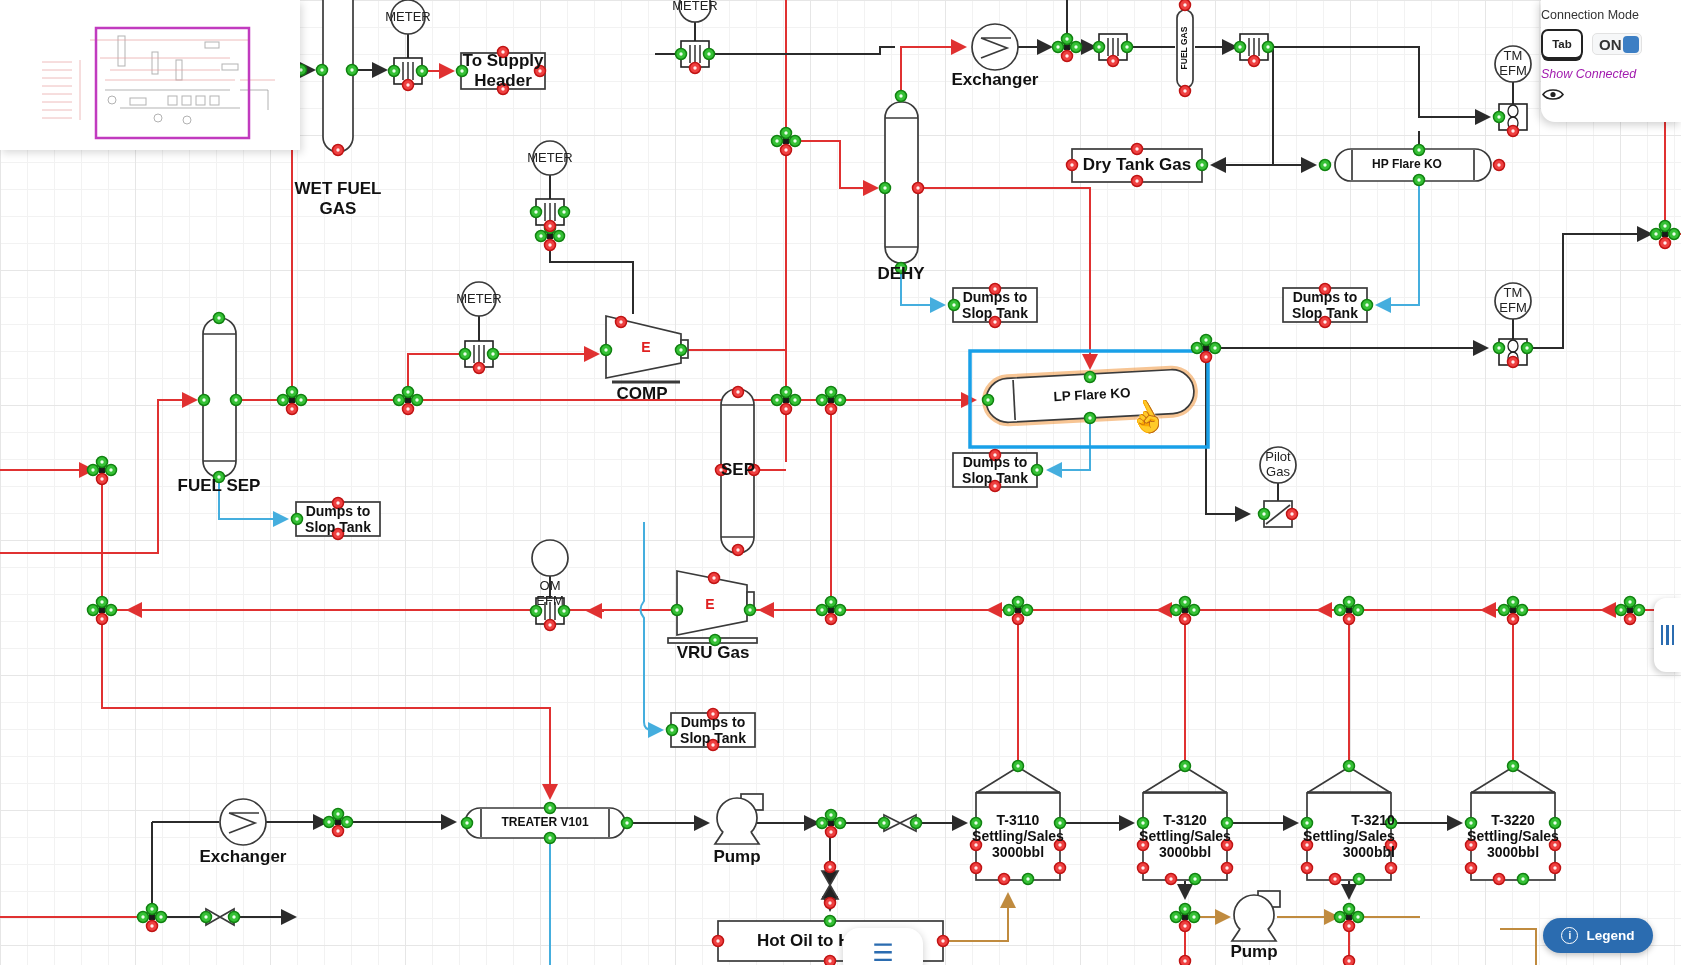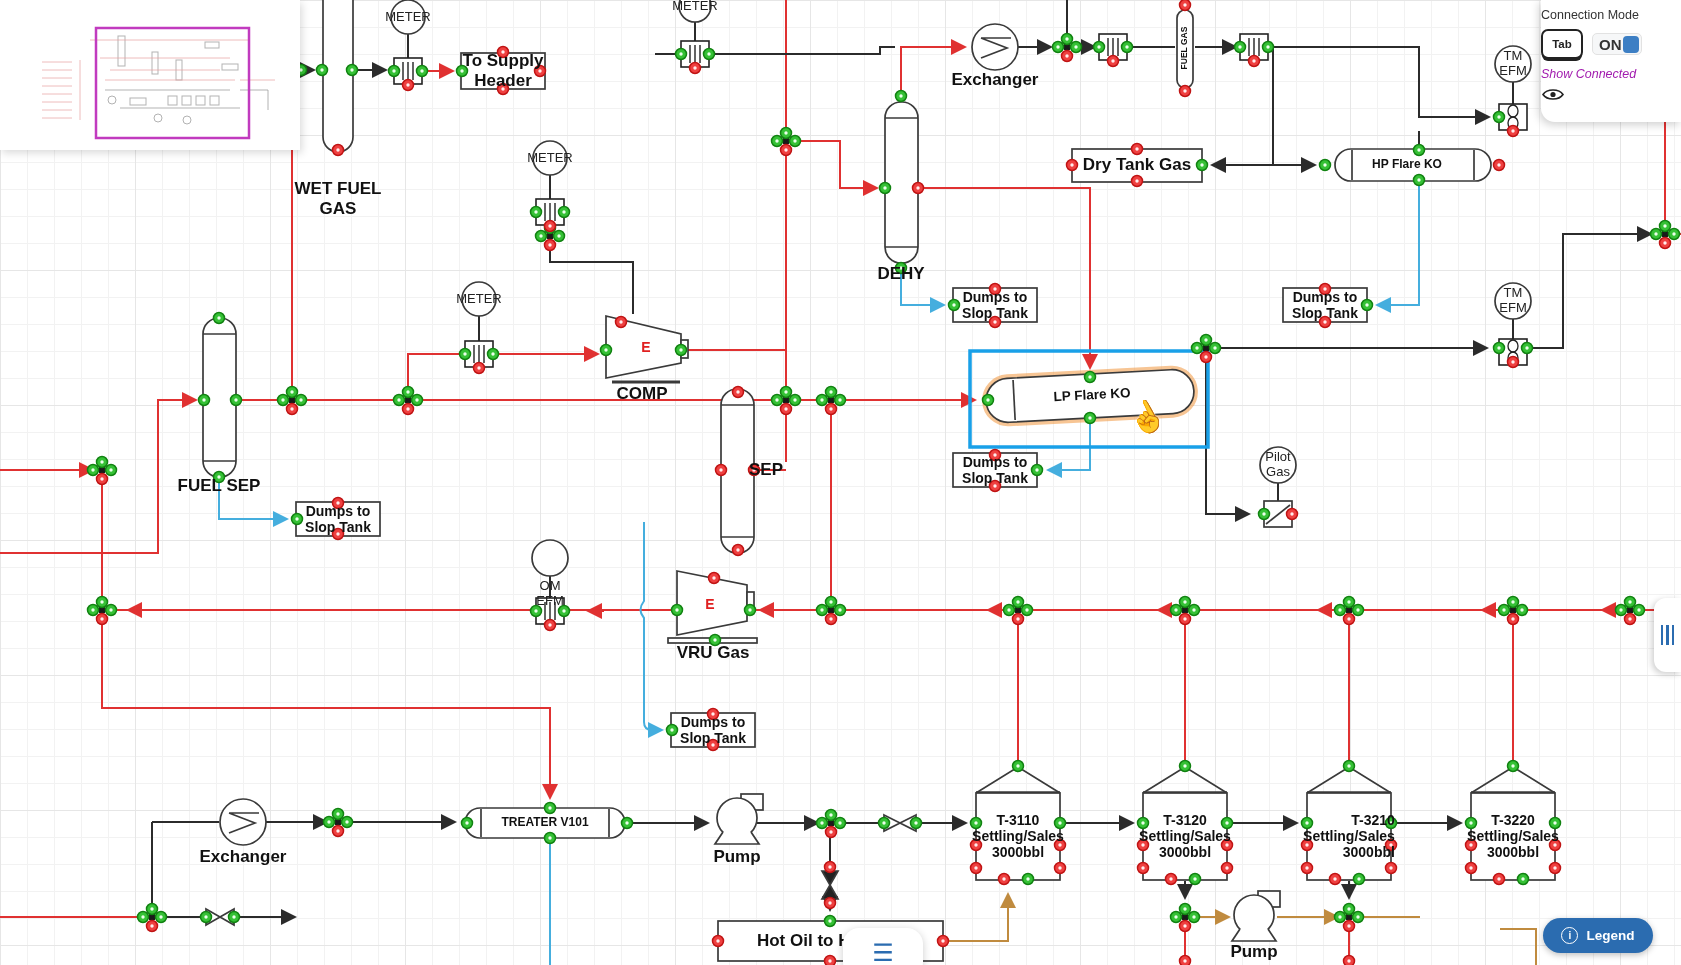--- a/index.html
+++ b/index.html
@@ -566,21 +566,21 @@
       <span>Dumps to</span>
       <span>Slop Tank</span>
     </div>
 <div class="lbl sm" style="left:713px;top:730px;">
       <span>Dumps to</span>
       <span>Slop Tank</span>
     </div>
 <div class="lbl" style="left:219px;top:486px;">FUEL SEP</div>
 <div class="lbl" style="left:642px;top:394px;">COMP</div>
 <div class="lbl esym" style="left:646px;top:347px;">E</div>
-<div class="lbl" style="left:738px;top:470px;margin-left:28px;">SEP</div>
+<div class="lbl" style="left:738px;top:470px;">SEP</div>
 <div class="lbl" style="left:713px;top:653px;">VRU Gas</div>
 <div class="lbl esym" style="left:710px;top:604px;">E</div>
 <div class="lbl md" style="left:545px;top:823px;">TREATER V101</div>
 <div class="lbl" style="left:737px;top:857px;">Pump</div>
 <div class="lbl" style="left:1254px;top:952px;">Pump</div>
 <div class="lbl" style="left:824px;top:941px;">Hot Oil to Heat E</div>
 <div class="lbl sm" style="left:1018px;top:836px;">
       <span>T-3110</span>
       <span>Settling/Sales</span>
       <span>3000bbl</span>

